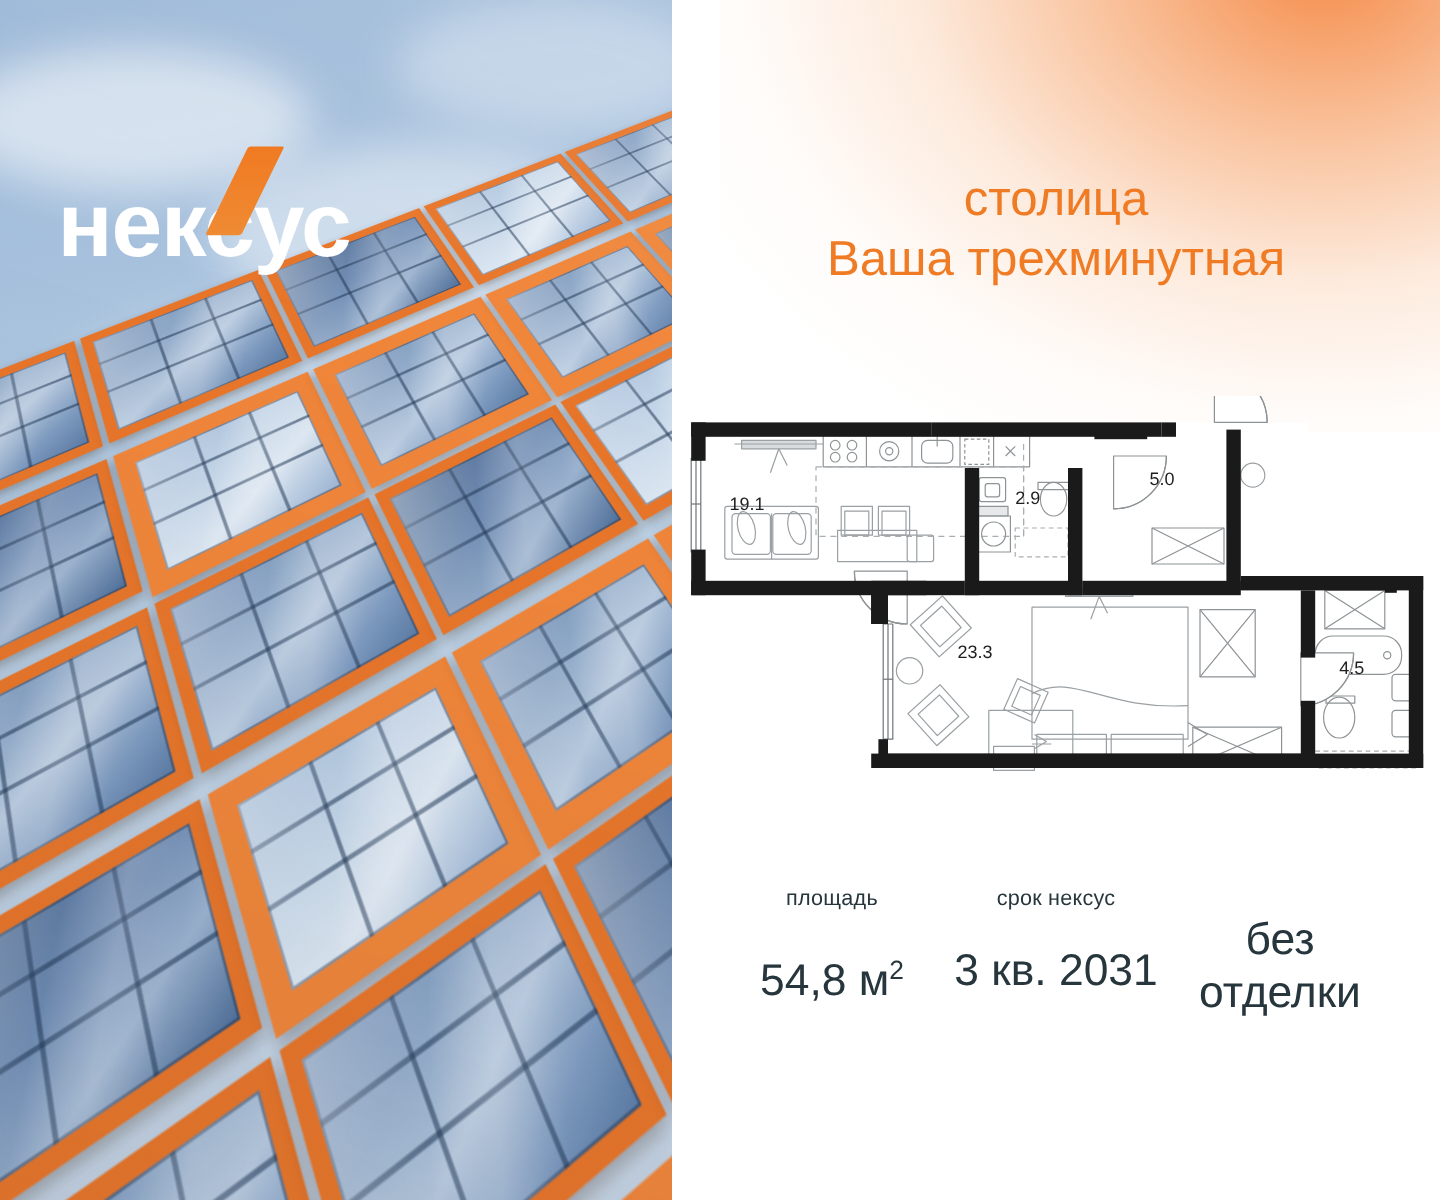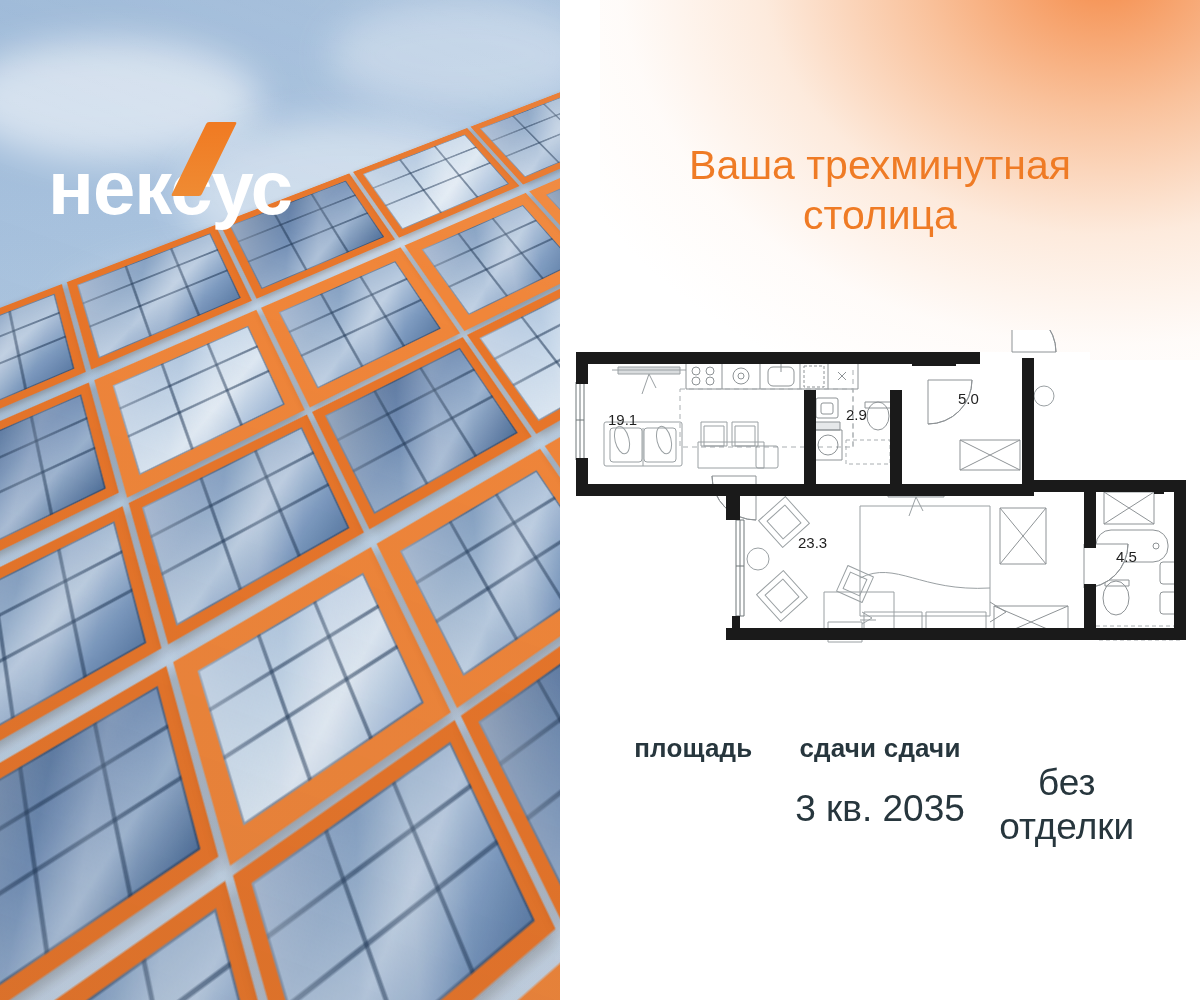--- a/index.html
+++ b/index.html
@@ -76,21 +76,21 @@
     color:#ef7b25;font-size:41px;line-height:50px;font-weight:400;
   }
 
   
   .planwrap{position:absolute;left:0px;top:330px;width:640px;height:320px;}
   .plan{position:absolute;left:0;top:0;}
 
   
   .stats{position:absolute;left:40px;top:735px;width:560px;display:flex;}
   .stat{flex:1;text-align:center;color:#27363d;}
-  .stat .lbl{font-size:26px;line-height:26px;font-weight:700;letter-spacing:.2px;}
+  .stat .lbl{font-size:18px;line-height:26px;font-weight:400;letter-spacing:.2px;}
   .stat .val{margin-top:26px;font-size:37px;line-height:44px;font-weight:400;}
   .stat .val sup{font-size:22px;}
 </style>
 </head>
 <body>
 
 <div class="page">
 
   <div class="photo">
     <div class="cloud c1"></div>
@@ -298,22 +298,22 @@
         <span>нексус</span>
         <span class="logo-slash"></span>
       </div>
     </div>
   </div>
 
   <div class="right">
     <div class="glow"></div>
 
     <div class="headline">
+      <div>столица</div>
       <div>Ваша трехминутная</div>
-      <div>столица</div>
     </div>
 
     <div class="planwrap">
       <svg class="plan" width="640" height="320" viewBox="0 0 640 320">
         <g fill="none" stroke="#8e9396" stroke-width="1" stroke-linejoin="round">
 
           <g fill="#ffffff" stroke="none">
             <rect x="22" y="28" width="330" height="132"></rect>
             <rect x="352" y="28" width="48" height="132"></rect>
             <rect x="400" y="22" width="130" height="140"></rect>
@@ -518,23 +518,24 @@
             <text x="238" y="218">23.3</text>
             <text x="556" y="232">4.5</text>
           </g>
         </g>
       </svg>
     </div>
 
     <div class="stats">
       <div class="stat">
         <div class="lbl">площадь</div>
+        <div class="val"><span>54,8 м</span><sup>2</sup></div>
       </div>
       <div class="stat">
-        <div class="lbl">сдачи сдачи</div>
-        <div class="val">3 кв. 2035</div>
+        <div class="lbl">срок нексус</div>
+        <div class="val">3 кв. 2031</div>
       </div>
       <div class="stat">
         <div class="val">без отделки</div>
       </div>
     </div>
   </div>
 </div>
 
 </body></html>

